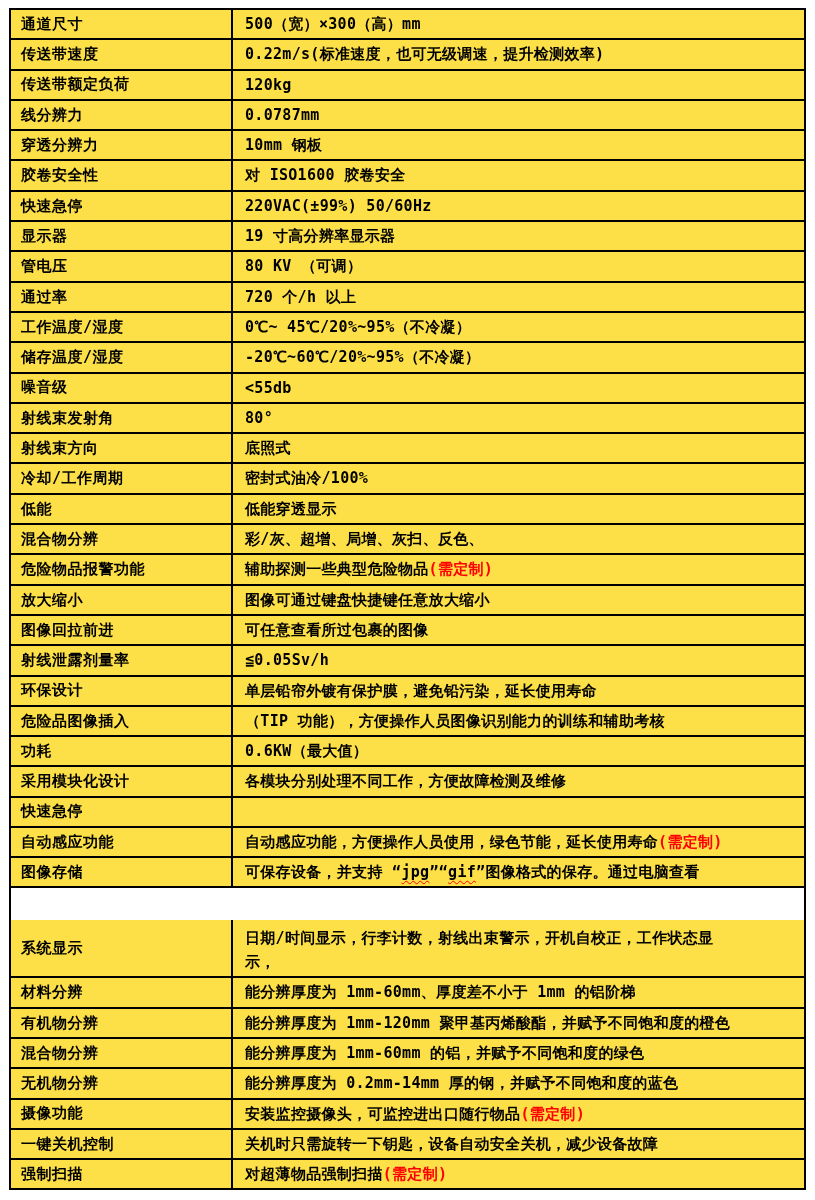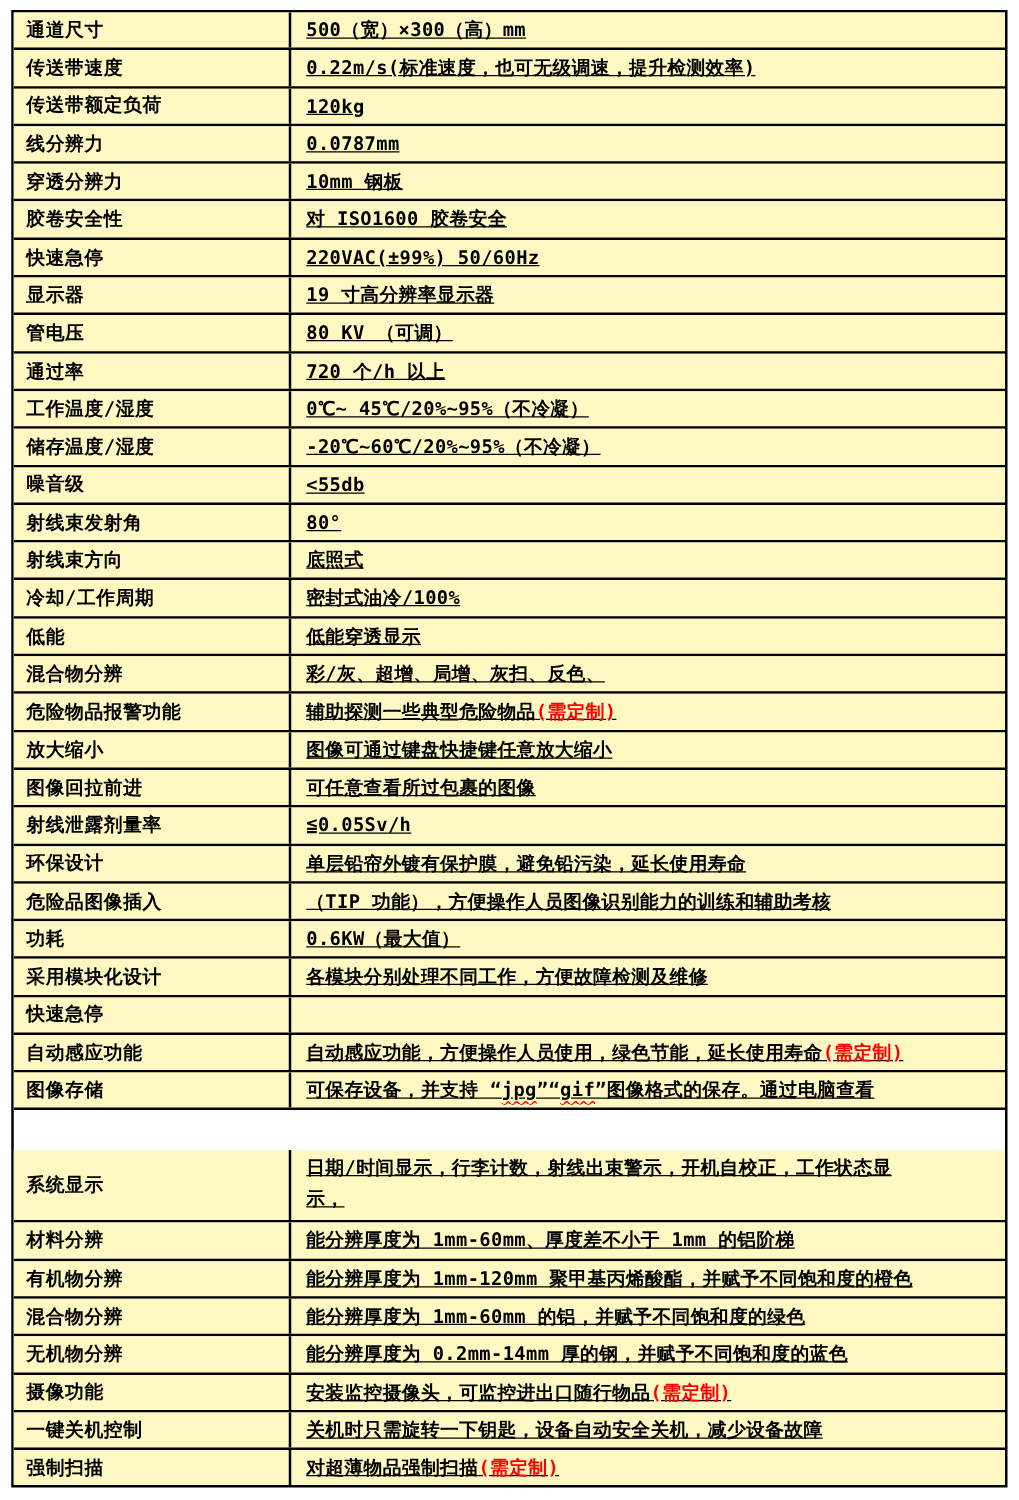--- a/index.html
+++ b/index.html
@@ -18,27 +18,27 @@
   .spec-table {
     margin: 8px 9px 0 9px;
     border: 2px solid #000000;
     background: #ffffff;
   }
   .row {
     display: flex;
     align-items: stretch;
     border-bottom: 2px solid #000000;
     min-height: 28px;
-    background: #fef9c3;
+    background: #fde047;
   }
   .row:last-child {
     border-bottom: none;
   }
   .row.shaded {
-    background: #fef9c3;
+    background: #fde047;
   }
   .row.tall {
     min-height: 56px;
     margin-top: 32px;
   }
   .cell-label {
     width: 222px;
     flex: 0 0 222px;
     border-right: 2px solid #000000;
     box-sizing: border-box;
@@ -47,25 +47,24 @@
     align-items: center;
     font-size: 15px;
     line-height: 1.5;
     letter-spacing: 0.5px;
   }
   .cell-value {
     flex: 1 1 auto;
     box-sizing: border-box;
     padding: 2px 6px 2px 12px;
     display: flex;
-    align-items: flex-start;
+    align-items: flex-end;
     font-size: 15px;
     line-height: 1.62;
     letter-spacing: 0.3px;
-    text-decoration: underline;
   }
   .cell-value .inner {
     display: block;
   }
   .seg-red {
     color: #ff0000;
   }
   .seg-wavy {
     text-decoration: underline wavy #ff0000;
     text-decoration-thickness: 1px;

